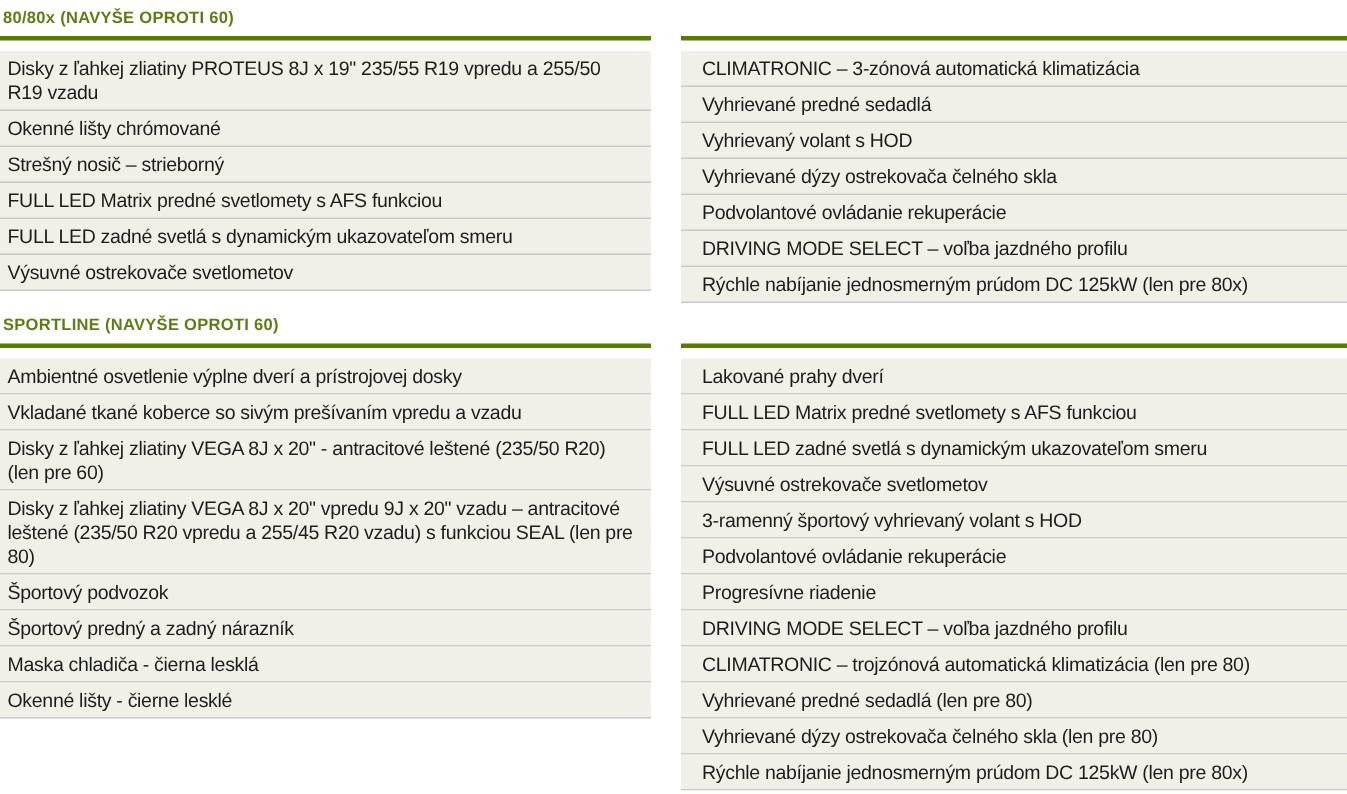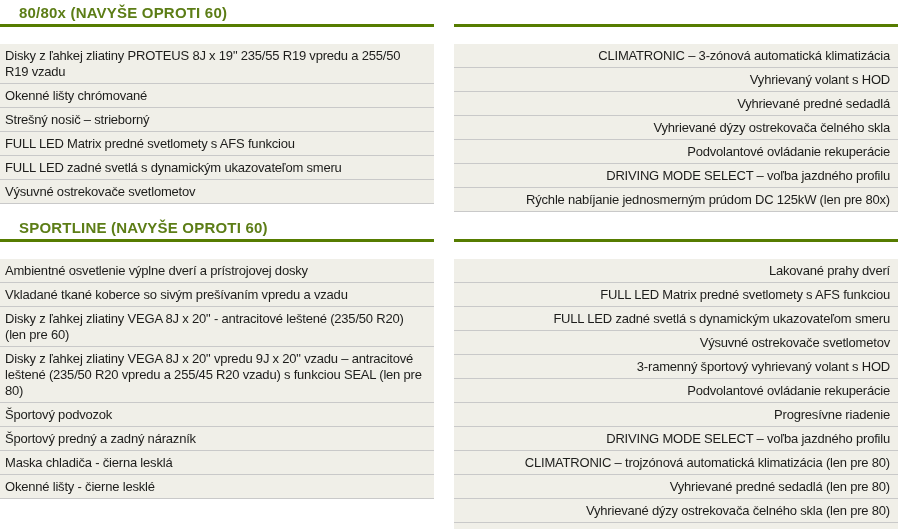--- a/index.html
+++ b/index.html
@@ -11,66 +11,66 @@
   }
   *{box-sizing:border-box;}
   html,body{margin:0;padding:0;background:#ffffff;}
   body{
     width:898px;
     font-family:"Liberation Sans", sans-serif;
     -webkit-font-smoothing:antialiased;
   }
   .page{padding:2px 0 0 0;}
   .section-title{
-    margin:2px 0 3px 19px;
-    font-size:15px;
+    margin:2px 0 3px 2px;
+    font-size:11px;
     line-height:17px;
     font-weight:700;
     color:var(--accent);
     letter-spacing:0.2px;
   }
   section.second{margin-top:7px;}
   .cols{display:flex;gap:20px;align-items:flex-start;}
   .col{
     border-top:3px solid var(--rule);
-    padding-top:17px;
+    padding-top:7px;
   }
   .col.left{width:434px;flex:none;}
   .col.right{flex:1;}
   .row{
     background:var(--rowbg);
     border-bottom:1px solid var(--rowline);
     color:var(--text);
     font-size:13px;
     line-height:16px;
     letter-spacing:-0.2px;
     padding:4px 8px 3px 5px;
   }
-  .col.right .row{padding-left:14px;text-align:right;}
+  .col.right .row{padding-left:14px;}
 </style>
 </head>
 <body>
 
 <div class="page">
 
   <section class="first">
     <h2 class="section-title">80/80x (NAVYŠE OPROTI 60)</h2>
     <div class="cols">
       <div class="col left">
           <div class="row">Disky z ľahkej zliatiny PROTEUS 8J x 19" 235/55 R19 vpredu a 255/50 R19 vzadu</div>
           <div class="row">Okenné lišty chrómované</div>
           <div class="row">Strešný nosič – strieborný</div>
           <div class="row">FULL LED Matrix predné svetlomety s AFS funkciou</div>
           <div class="row">FULL LED zadné svetlá s dynamickým ukazovateľom smeru</div>
           <div class="row">Výsuvné ostrekovače svetlometov</div>
         </div>
       <div class="col right">
           <div class="row">CLIMATRONIC – 3-zónová automatická klimatizácia</div>
+          <div class="row">Vyhrievané predné sedadlá</div>
           <div class="row">Vyhrievaný volant s HOD</div>
-          <div class="row">Vyhrievané predné sedadlá</div>
           <div class="row">Vyhrievané dýzy ostrekovača čelného skla</div>
           <div class="row">Podvolantové ovládanie rekuperácie</div>
           <div class="row">DRIVING MODE SELECT – voľba jazdného profilu</div>
           <div class="row">Rýchle nabíjanie jednosmerným prúdom DC 125kW (len pre 80x)</div>
         </div>
     </div>
   </section>
 
   <section class="second">
     <h2 class="section-title">SPORTLINE (NAVYŠE OPROTI 60)</h2>

